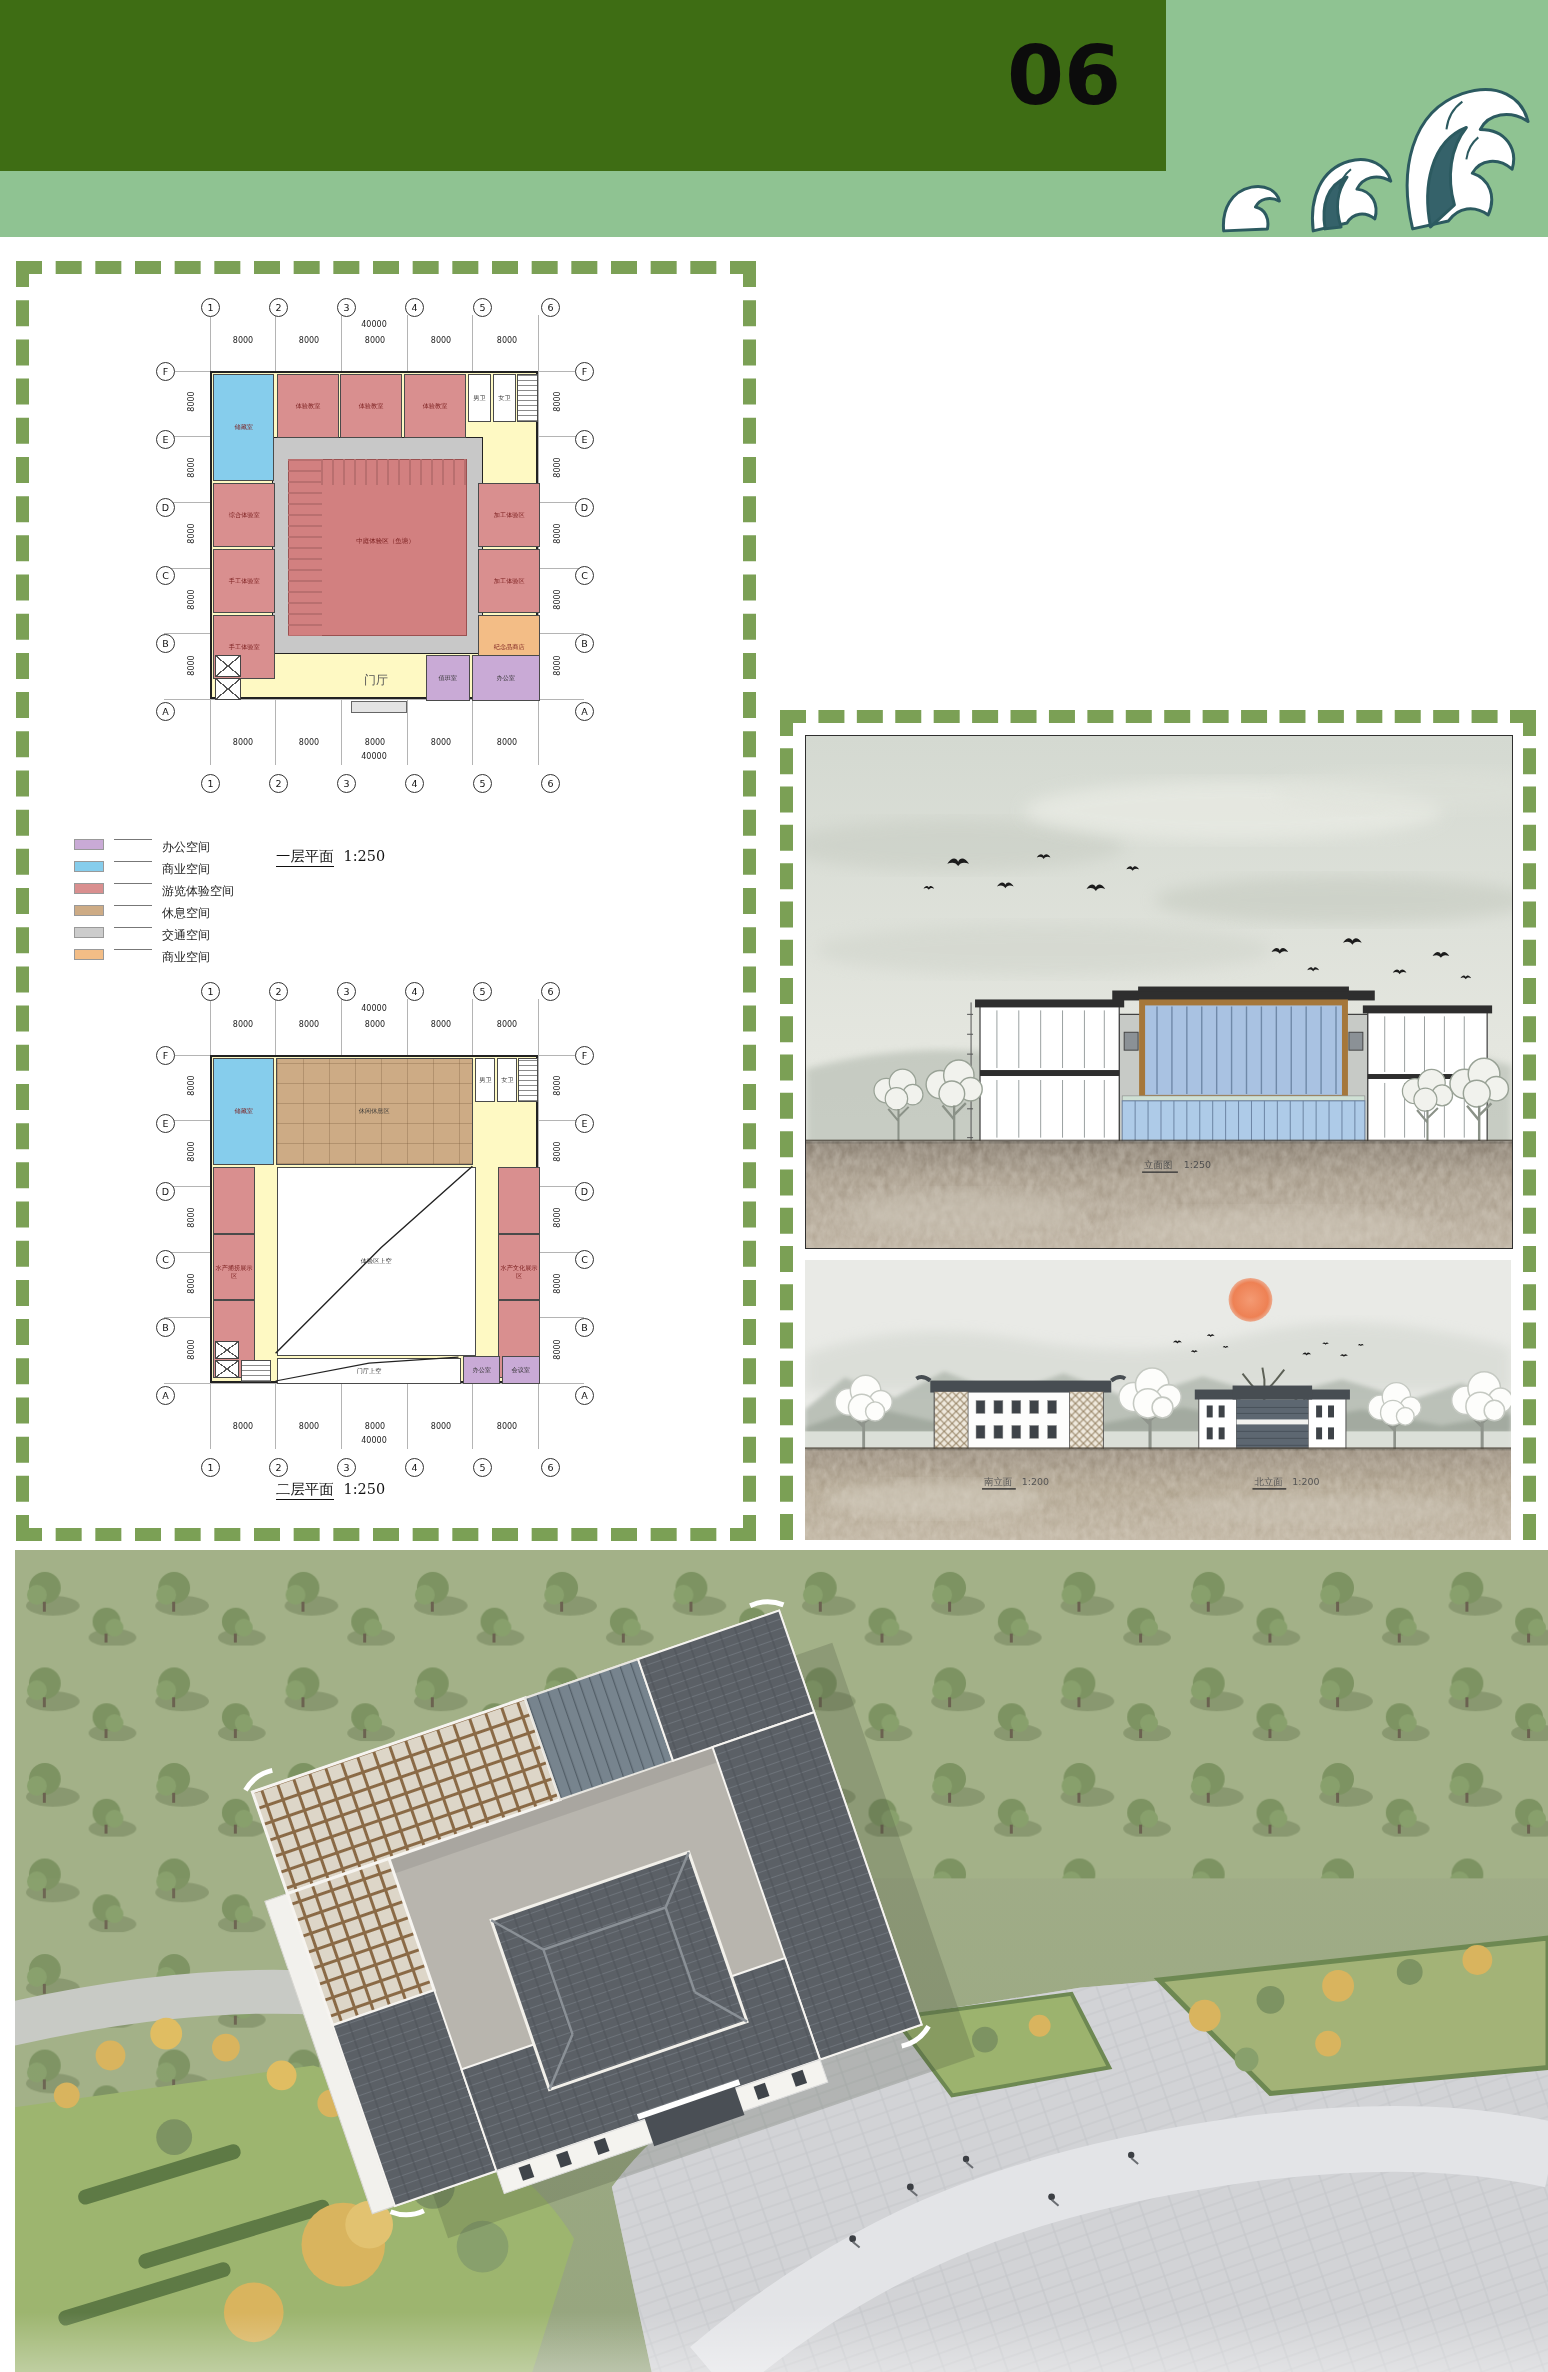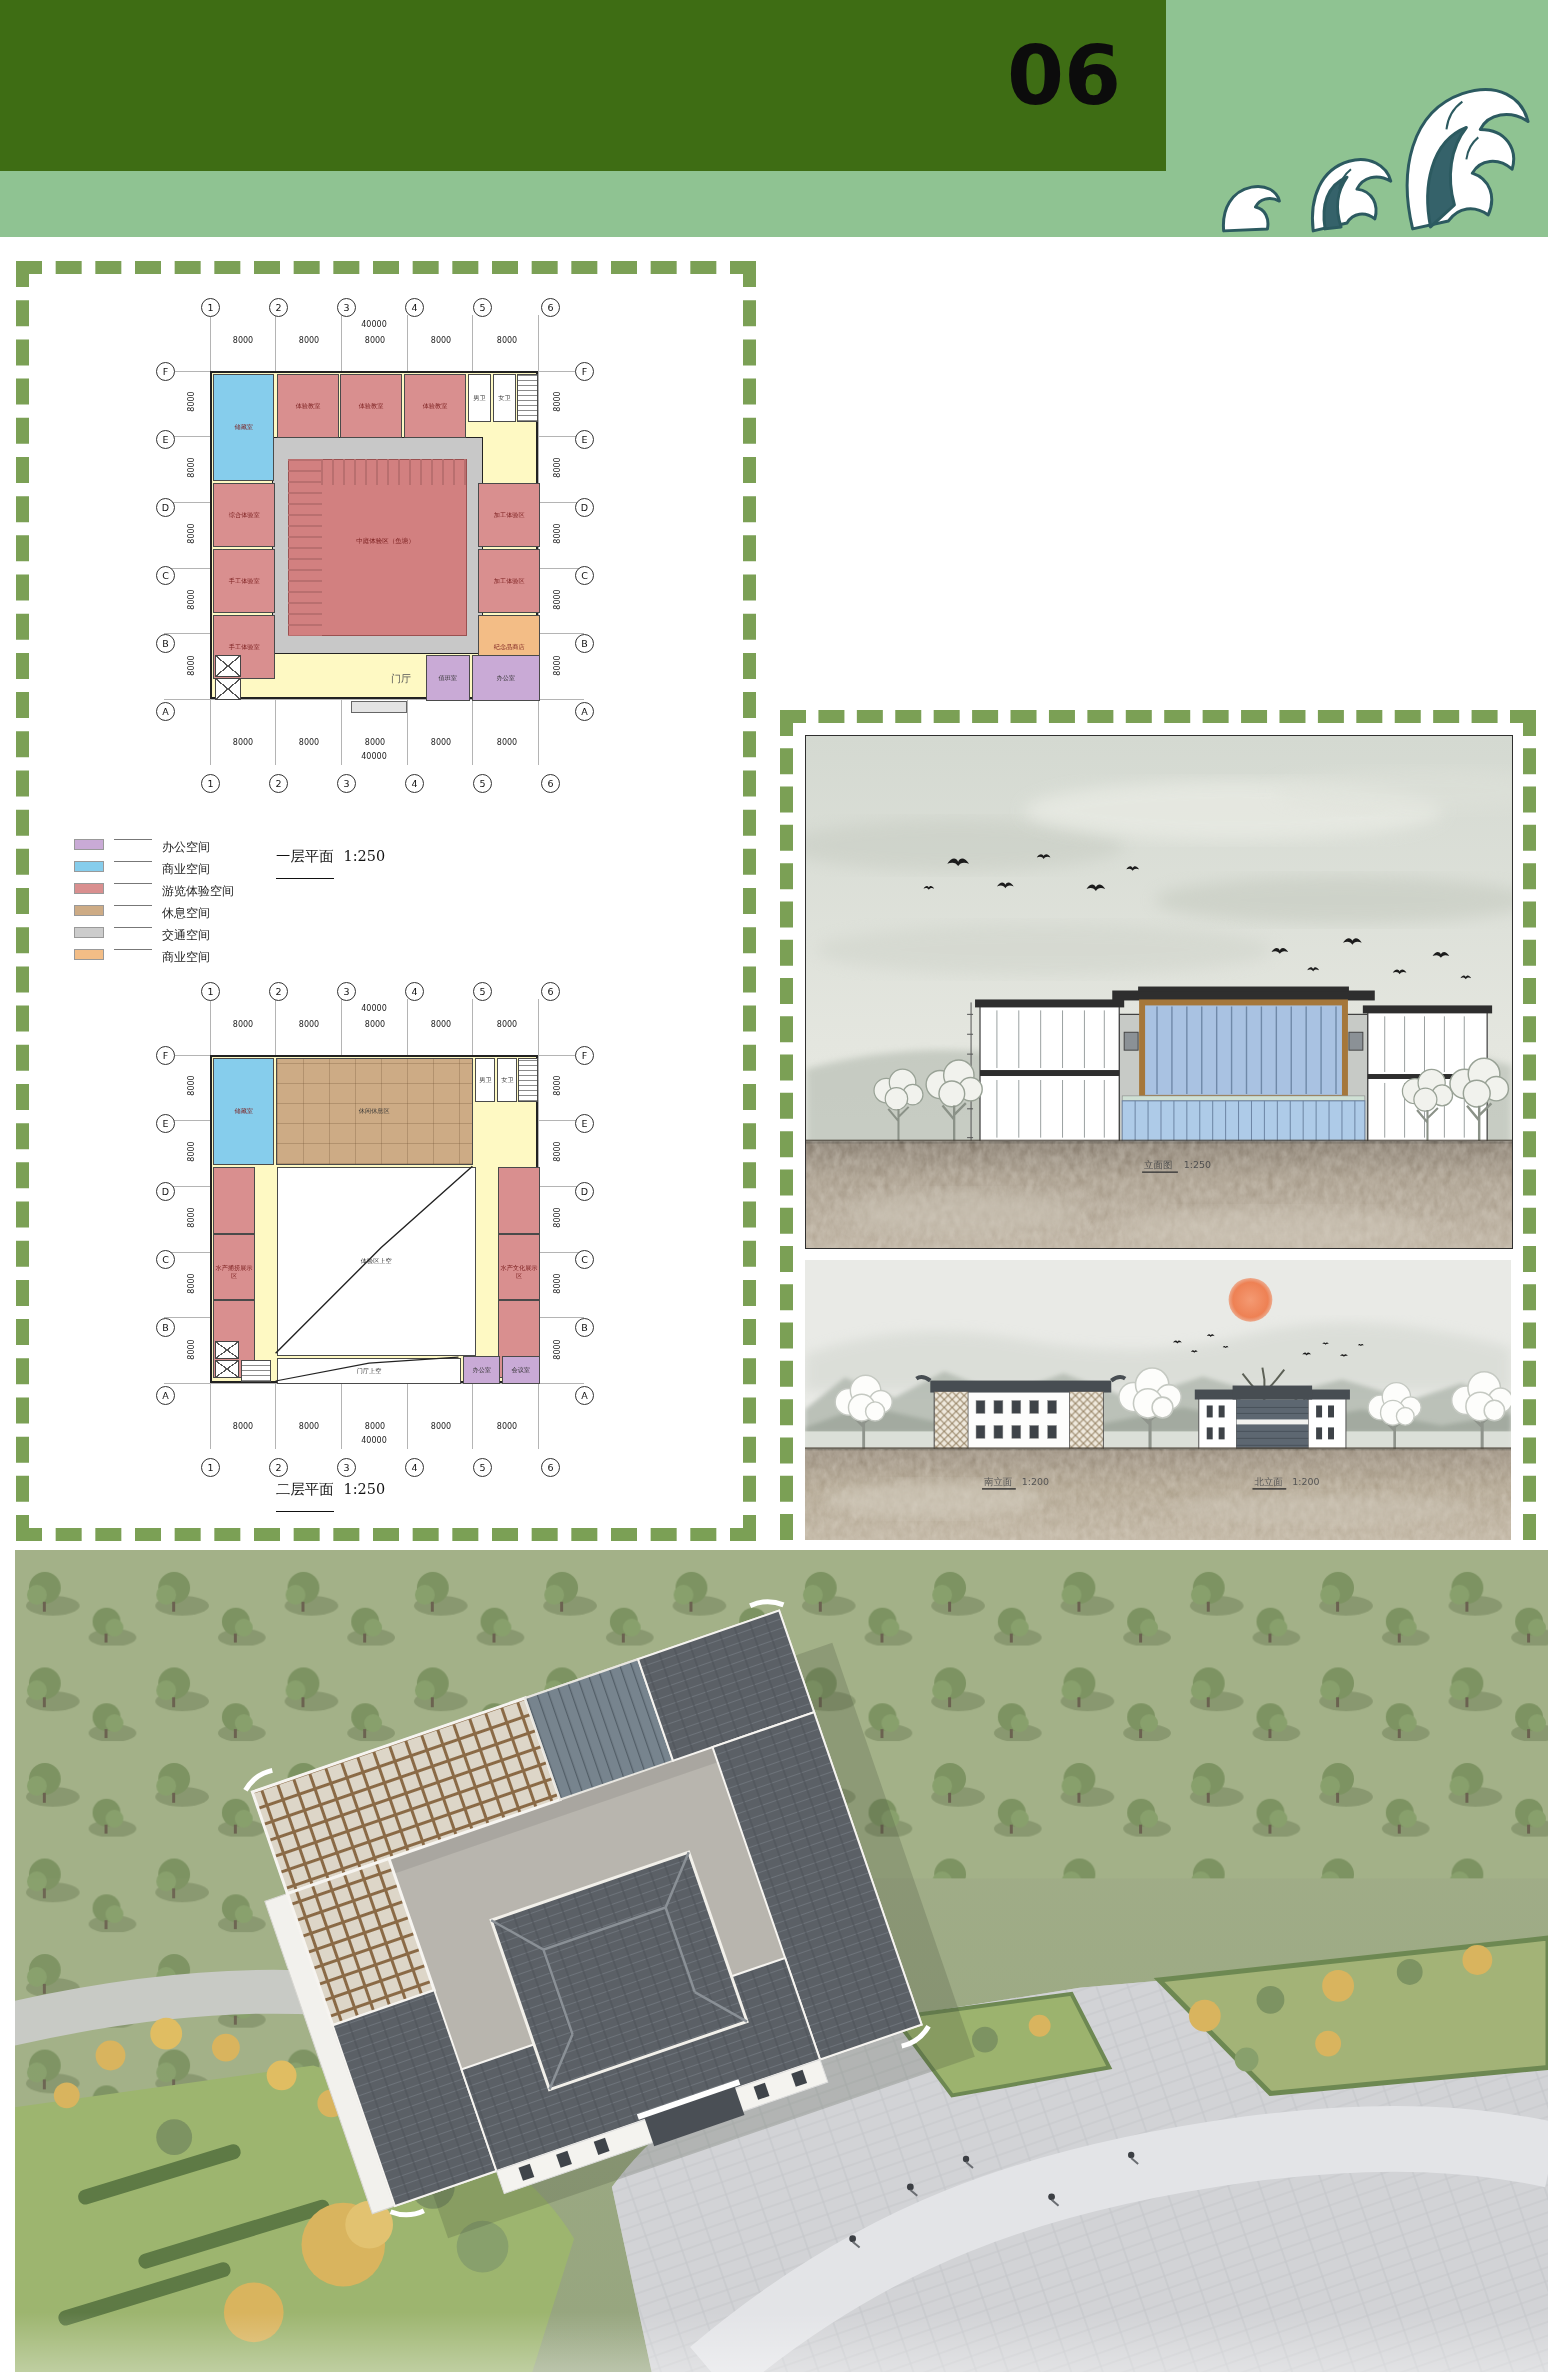--- a/index.html
+++ b/index.html
@@ -53,30 +53,30 @@
   .court{position:absolute;left:60px;top:64px;width:211px;height:217px;background:#c8c8c8;
          border:1.5px solid #222;box-sizing:border-box;}
   .pool{position:absolute;left:76px;top:86px;width:179px;height:177px;background:#d28080;
         border:1px solid #9a5050;box-sizing:border-box;}
   .pool-sl{position:absolute;left:76px;top:86px;width:34px;height:177px;
            background:repeating-linear-gradient(180deg,#b96f6f 0 2px,transparent 2px 11px);}
   .pool-st{position:absolute;left:109px;top:86px;width:145px;height:26px;
            background:repeating-linear-gradient(90deg,#b96f6f 0 2px,transparent 2px 11px);}
   .poollabel{position:absolute;left:109px;top:164px;width:129px;text-align:center;
              font-size:6.5px;color:#7c2020;}
-  .flabel{position:absolute;font-size:10px;color:#555;text-align:right;}
+  .flabel{position:absolute;font-size:12px;color:#555;text-align:center;}
   .elev{position:absolute;background:
         linear-gradient(to top right,transparent calc(50% - 0.6px),#555 calc(50% - 0.6px) calc(50% + 0.6px),transparent calc(50% + 0.6px)),
         linear-gradient(to bottom right,transparent calc(50% - 0.6px),#555 calc(50% - 0.6px) calc(50% + 0.6px),transparent calc(50% + 0.6px)),#fff;
         border:1px solid #444;box-sizing:border-box;}
   .canopy{position:absolute;left:139px;top:328px;width:56px;height:12px;background:#e4e4e4;
           border:1px solid #666;box-sizing:border-box;}
   .wallline{position:absolute;background:#4a4a4a;}
   .plan-title{position:absolute;font-size:14.4px;color:#111;font-family:"DejaVu Serif",serif;white-space:nowrap;}
-  .plan-title .u{border-bottom:1.5px solid #111;padding-bottom:14px;margin-right:10px;}
+  .plan-title .u{border-bottom:1.5px solid #111;padding-bottom:2px;margin-right:10px;}
   .diag{position:absolute;left:70px;top:75px;width:328px;height:328px;pointer-events:none;}
 
   
   .legend{position:absolute;left:45px;top:565px;}
   .leg-row{display:flex;align-items:flex-start;margin-bottom:9px;height:13px;}
   .leg-sw{width:30px;height:11px;border:1px solid #999;box-sizing:border-box;}
   .leg-line{width:38px;height:1px;background:#777;margin:0 10px;}
   .leg-lb{font-size:12px;color:#222;}
 
   

